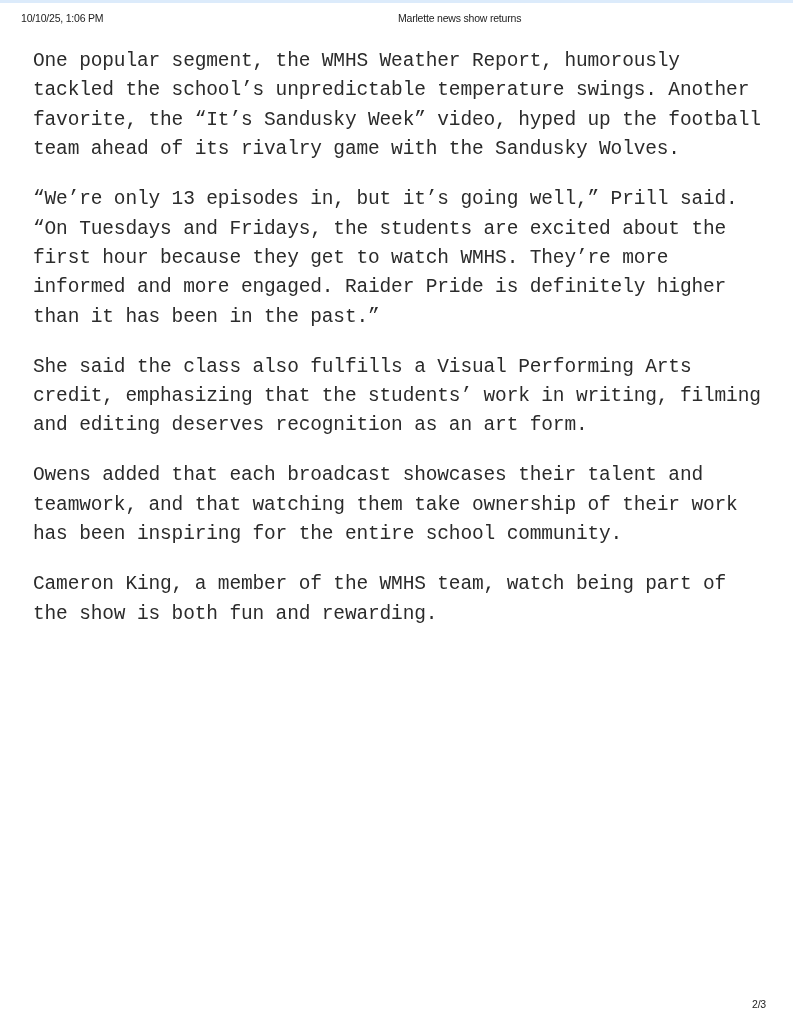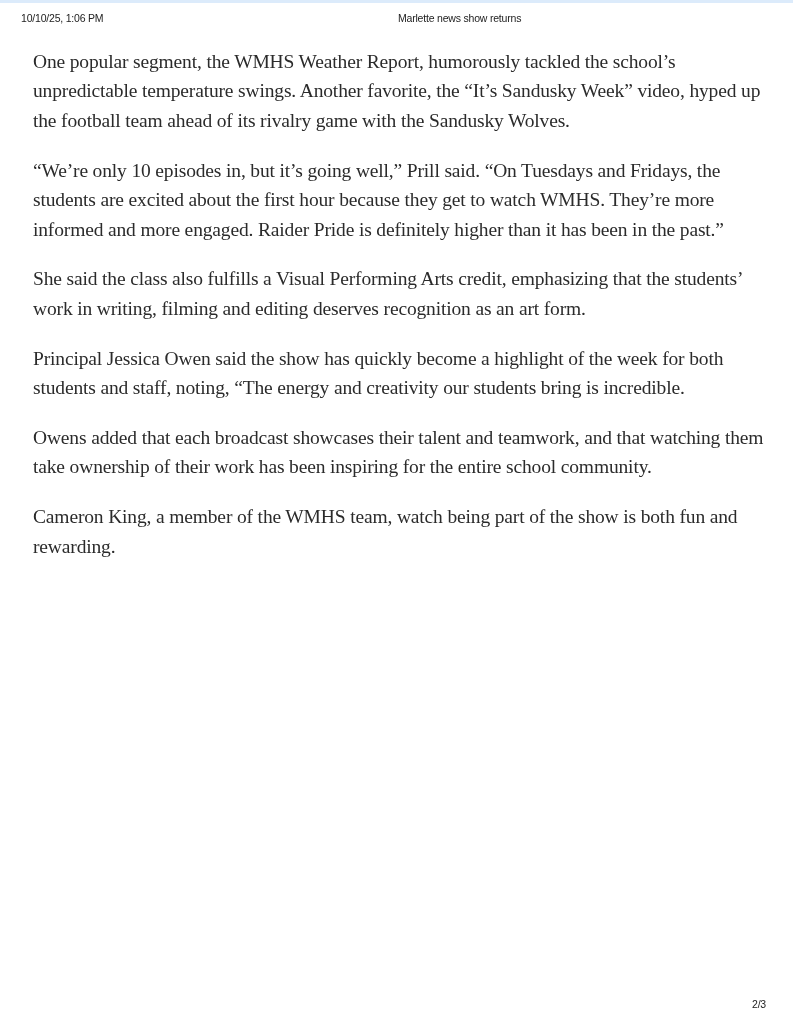--- a/index.html
+++ b/index.html
@@ -17,39 +17,38 @@
     letter-spacing: -0.2px;
   }
   .print-header { top: 12px; height: 14px; }
   .print-footer { top: 998px; height: 14px; }
   .hdr-date { position: absolute; left: 18px; top: 0; }
   .hdr-title { position: absolute; left: 395px; top: 0; }
   .ftr-url { position: absolute; left: 18px; top: 0; }
   .ftr-page { position: absolute; right: 30px; top: 0; }
   .article {
     position: absolute; left: 33px; top: 47px; width: 735px;
-    font-family: Liberation Serif, serif; font-size: 19.5px;
+    font-family: Liberation Mono, monospace; font-size: 19.5px;
     line-height: 29.4px; color: #2b2b2b; letter-spacing: -0.15px;
   }
   .article p { margin: 0 0 20.5px 0; }
 </style>
 </head>
 <body>
 
 <div class="top-band"></div>
 
 <div class="print-header">
   <span class="hdr-date">10/10/25, 1:06 PM</span>
   <span class="hdr-title">Marlette news show returns</span>
 </div>
 
 <div class="article">
   <p>One popular segment, the WMHS Weather Report, humorously tackled the school’s unpredictable temperature swings. Another favorite, the “It’s Sandusky Week” video, hyped up the football team ahead of its rivalry game with the Sandusky Wolves.</p>
-  <p>“We’re only 10 episodes in, but it’s going well,” Prill said. “On Tuesdays and Fridays, the students are excited about the first hour because they get to watch WMHS. They’re more informed and more engaged. Raider Pride is definitely higher than it has been in the past.”</p>
+  <p>“We’re only 13 episodes in, but it’s going well,” Prill said. “On Tuesdays and Fridays, the students are excited about the first hour because they get to watch WMHS. They’re more informed and more engaged. Raider Pride is definitely higher than it has been in the past.”</p>
   <p>She said the class also fulfills a Visual Performing Arts credit, emphasizing that the students’ work in writing, filming and editing deserves recognition as an art form.</p>
-  <p>Principal Jessica Owen said the show has quickly become a highlight of the week for both students and staff, noting, “The energy and creativity our students bring is incredible.</p>
   <p>Owens added that each broadcast showcases their talent and teamwork, and that watching them take ownership of their work has been inspiring for the entire school community.</p>
   <p>Cameron King, a member of the WMHS team, watch being part of the show is both fun and rewarding.</p>
 </div>
 
 <div class="print-footer">
   <span class="ftr-page">2/3</span>
 </div>
 
 </body></html>

